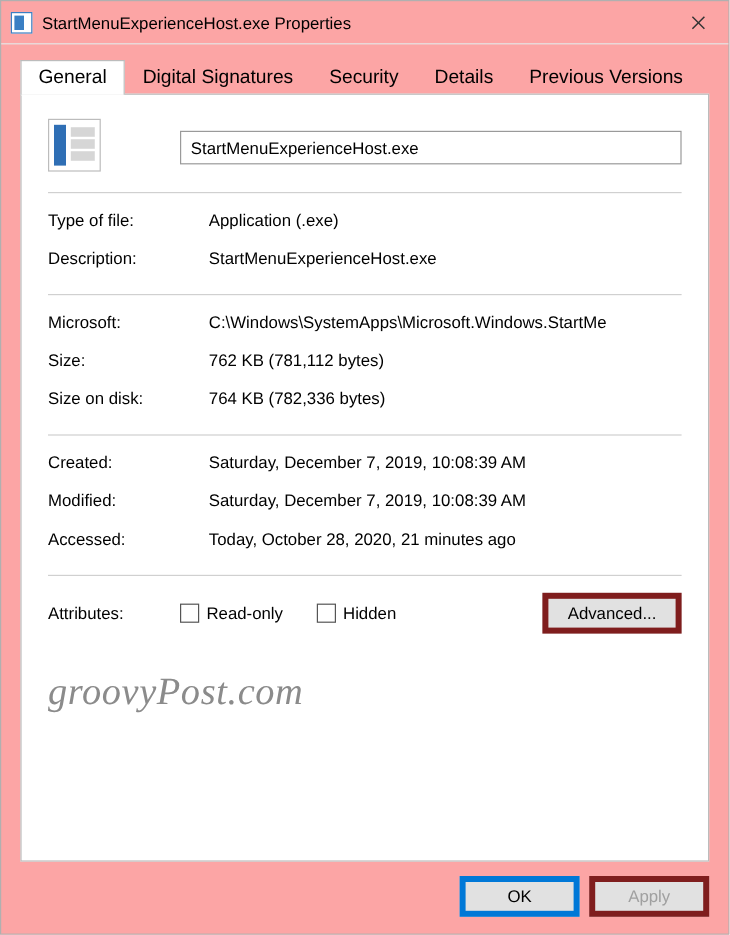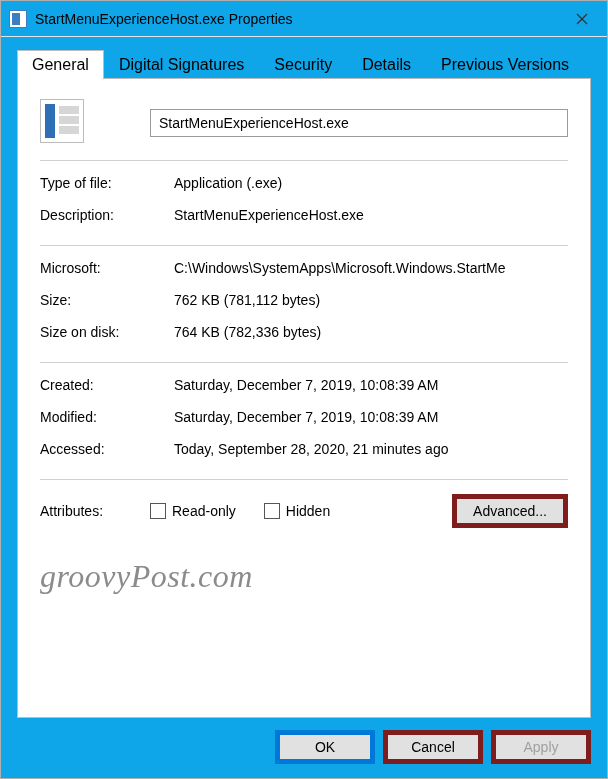--- a/index.html
+++ b/index.html
@@ -11,21 +11,21 @@
     font-size: 14px;
     color: #000;
     width: 608px;
     height: 779px;
     overflow: hidden;
   }
   .window {
     width: 608px;
     height: 779px;
     border: 1px solid #b0b0b0;
-    background: #0ea5e9;
+    background: #fca5a5;
     display: flex;
     flex-direction: column;
   }
   .titlebar {
     height: 36px;
     display: flex;
     align-items: center;
     padding: 0 2px 0 8px;
     border-bottom: 1px solid #e5e5e5;
   }
@@ -279,21 +279,21 @@
       <div class="prop-row">
         <div class="prop-label">Created:</div>
         <div class="prop-value">Saturday, December 7, 2019, 10:08:39 AM</div>
       </div>
       <div class="prop-row">
         <div class="prop-label">Modified:</div>
         <div class="prop-value">Saturday, December 7, 2019, 10:08:39 AM</div>
       </div>
       <div class="prop-row">
         <div class="prop-label">Accessed:</div>
-        <div class="prop-value">Today, September 28, 2020, 21 minutes ago</div>
+        <div class="prop-value">Today, October 28, 2020, 21 minutes ago</div>
       </div>
 
       <hr class="sep">
 
       <div class="attrs-row">
         <div class="prop-label">Attributes:</div>
         <label class="checkbox">
           <span class="cb"></span>
           <span>Read-only</span>
         </label>
@@ -305,17 +305,16 @@
         <button class="btn">Advanced...</button>
       </div>
 
       <div class="watermark">groovyPost.com</div>
 
     </div>
   </div>
 
   <div class="footer">
     <button class="btn hl">OK</button>
-    <button class="btn">Cancel</button>
     <button class="btn disabled">Apply</button>
   </div>
 
 </div>
 
 </body></html>

